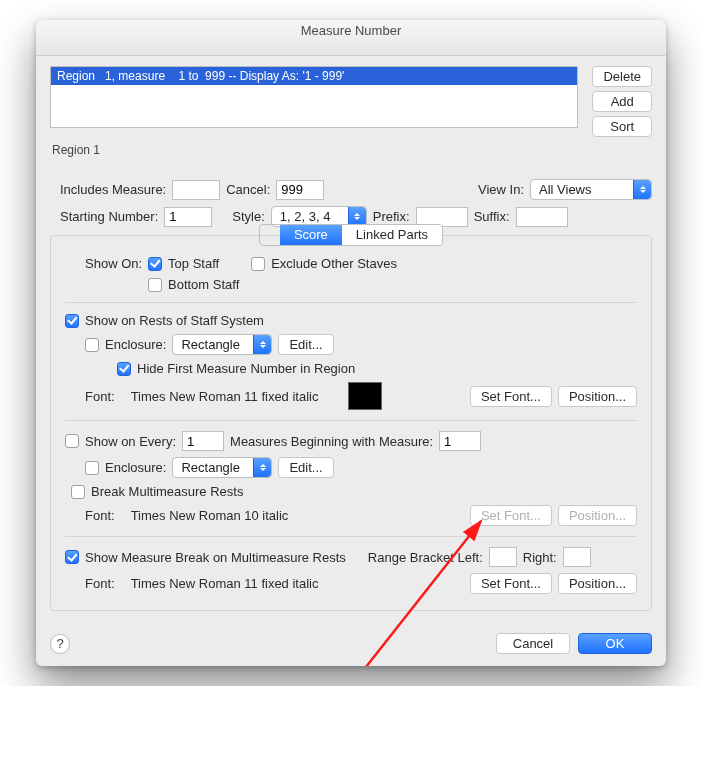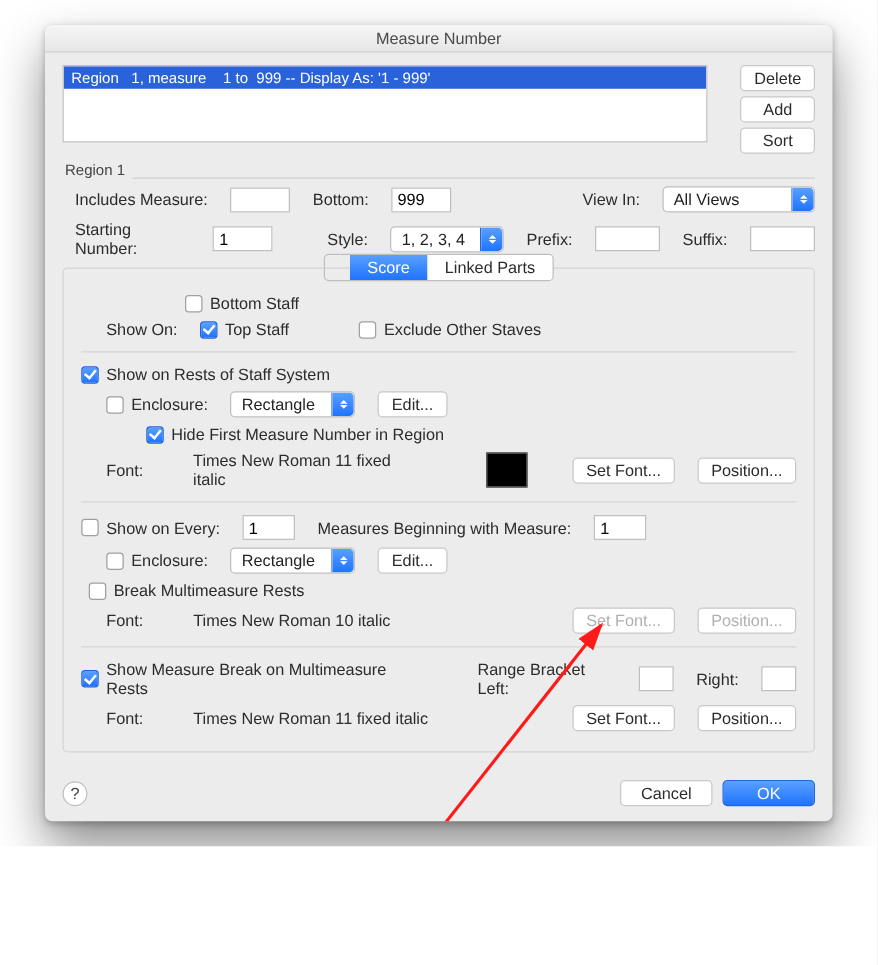--- a/index.html
+++ b/index.html
@@ -14,30 +14,30 @@
   .window {
     width: 630px;
     margin: 0 auto;
     background: #ececec;
     border-radius: 6px;
     box-shadow: 0 20px 40px rgba(0,0,0,0.45), 0 2px 6px rgba(0,0,0,0.25);
     overflow: hidden;
     position: relative;
   }
   .titlebar {
-    height: 22px;
+    height: 36px;
     line-height: 22px;
     text-align: center;
     font-size: 13px;
     color: #4a4a4a;
     background: linear-gradient(#f6f6f6, #e6e6e6);
     border-bottom: 1px solid #cfcfcf;
   }
   .content { padding: 10px 14px 12px 14px; }
-  .row { display: flex; align-items: center; margin-bottom: 6px; gap: 18px; }
+  .row { display: flex; align-items: center; margin-bottom: 6px; gap: 6px; }
   .listbox {
     flex: 1;
     height: 62px;
     background: #fff;
     border: 1px solid #bfbfbf;
     border-radius: 0;
     overflow: hidden;
     font-size: 12px;
   }
   .list-item {
@@ -58,21 +58,21 @@
     color: #2b2b2b;
     cursor: default;
     white-space: nowrap;
   }
   .btn.primary {
     background: linear-gradient(#5aa0ff, #1f73ff);
     border-color: #1f63e0;
     color: #fff;
   }
   .btn:disabled, .btn.disabled { color: #b0b0b0; }
-  .fieldset-label { font-size: 12px; color: #444; margin: 6px 0 6px 2px; display: flex; align-items: flex-end; gap: 6px; }
+  .fieldset-label { font-size: 12px; color: #444; margin: 6px 0 6px 2px; display: flex; align-items: flex-start; gap: 16px; flex-direction: column; }
   .hr { flex: 1; height: 1px; background: #d0d0d0; }
   .textin {
     background: #fff; border: 1px solid #bfbfbf; height: 20px; padding: 0 4px;
     font-size: 13px;
   }
   .select {
     display: inline-flex; align-items: center; justify-content: space-between;
     background: #fff; border: 1px solid #bfbfbf; border-radius: 4px;
     height: 21px; padding: 0 0 0 8px; font-size: 13px; color: #222;
   }
@@ -129,21 +129,21 @@
     </div>
 
     <div class="fieldset-label">
       <span>Region 1</span>
       <span class="hr"></span>
     </div>
 
     <div class="row" style="margin-left:10px;">
       <span>Includes Measure:</span>
       <input class="textin" style="width: 48px;" value="">
-      <span>Bottom:</span>
+      <span>Cancel:</span>
       <input class="textin" style="width: 48px;" value="999">
       <span style="flex:1"></span>
       <span>View In:</span>
       <div class="select" style="width:122px">
         <span>All Views</span>
         <span class="arrow">
             <span class="tri-up"></span>
             <span class="tri-down"></span>
           </span>
       </div>
@@ -168,36 +168,36 @@
     </div>
 
     <div class="panel" style="position:relative;">
       <div class="row" style="justify-content:center; margin-top:-22px; margin-bottom:10px;">
         <div class="segmented">
           <div class="seg active">Score</div>
           <div class="seg">Linked Parts</div>
         </div>
       </div>
 
-      <div class="row" style="margin-left:83px;">
-        <label class="ck">
-            <span class="cb"></span>
-            <span>Bottom Staff</span>
-          </label>
-      </div>
       <div class="row" style="margin-left:20px;">
         <span>Show On:</span>
         <label class="ck">
             <span class="cb checked"></span>
             <span>Top Staff</span>
           </label>
         <span style="width:20px"></span>
         <label class="ck">
             <span class="cb"></span>
             <span>Exclude Other Staves</span>
+          </label>
+      </div>
+      <div class="row" style="margin-left:83px;">
+        <label class="ck">
+            <span class="cb"></span>
+            <span>Bottom Staff</span>
           </label>
       </div>
 
       <div class="sep"></div>
 
       <div class="row">
         <label class="ck">
             <span class="cb checked"></span>
             <span>Show on Rests of Staff System</span>
           </label>

